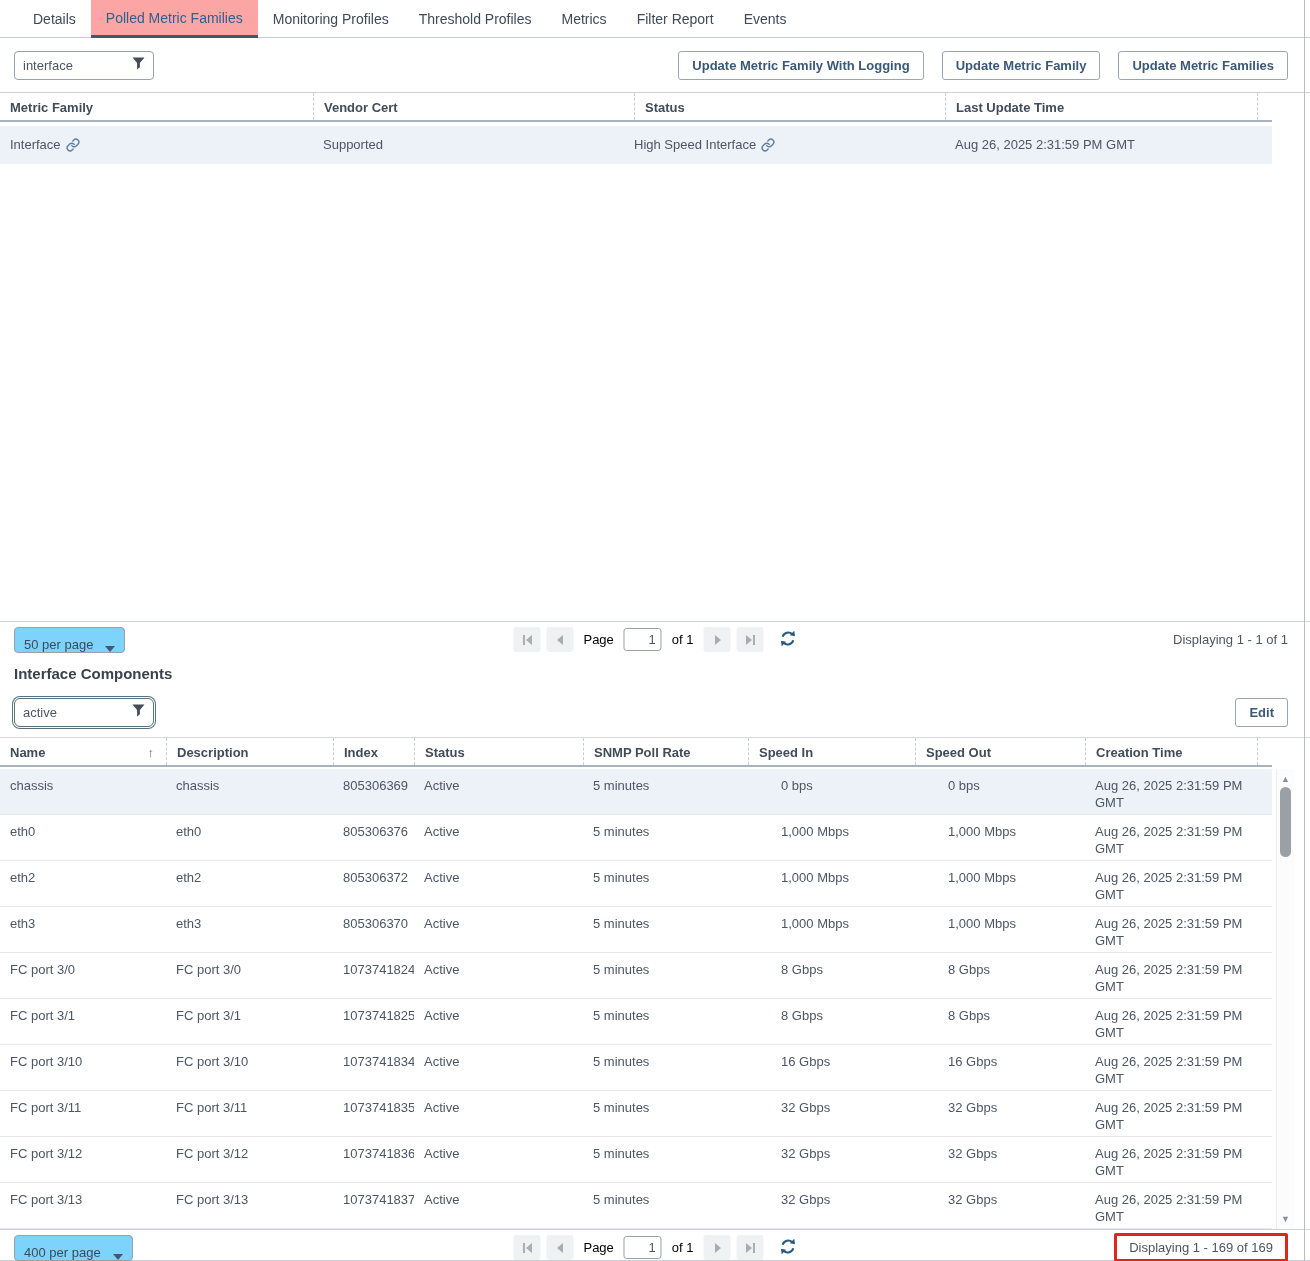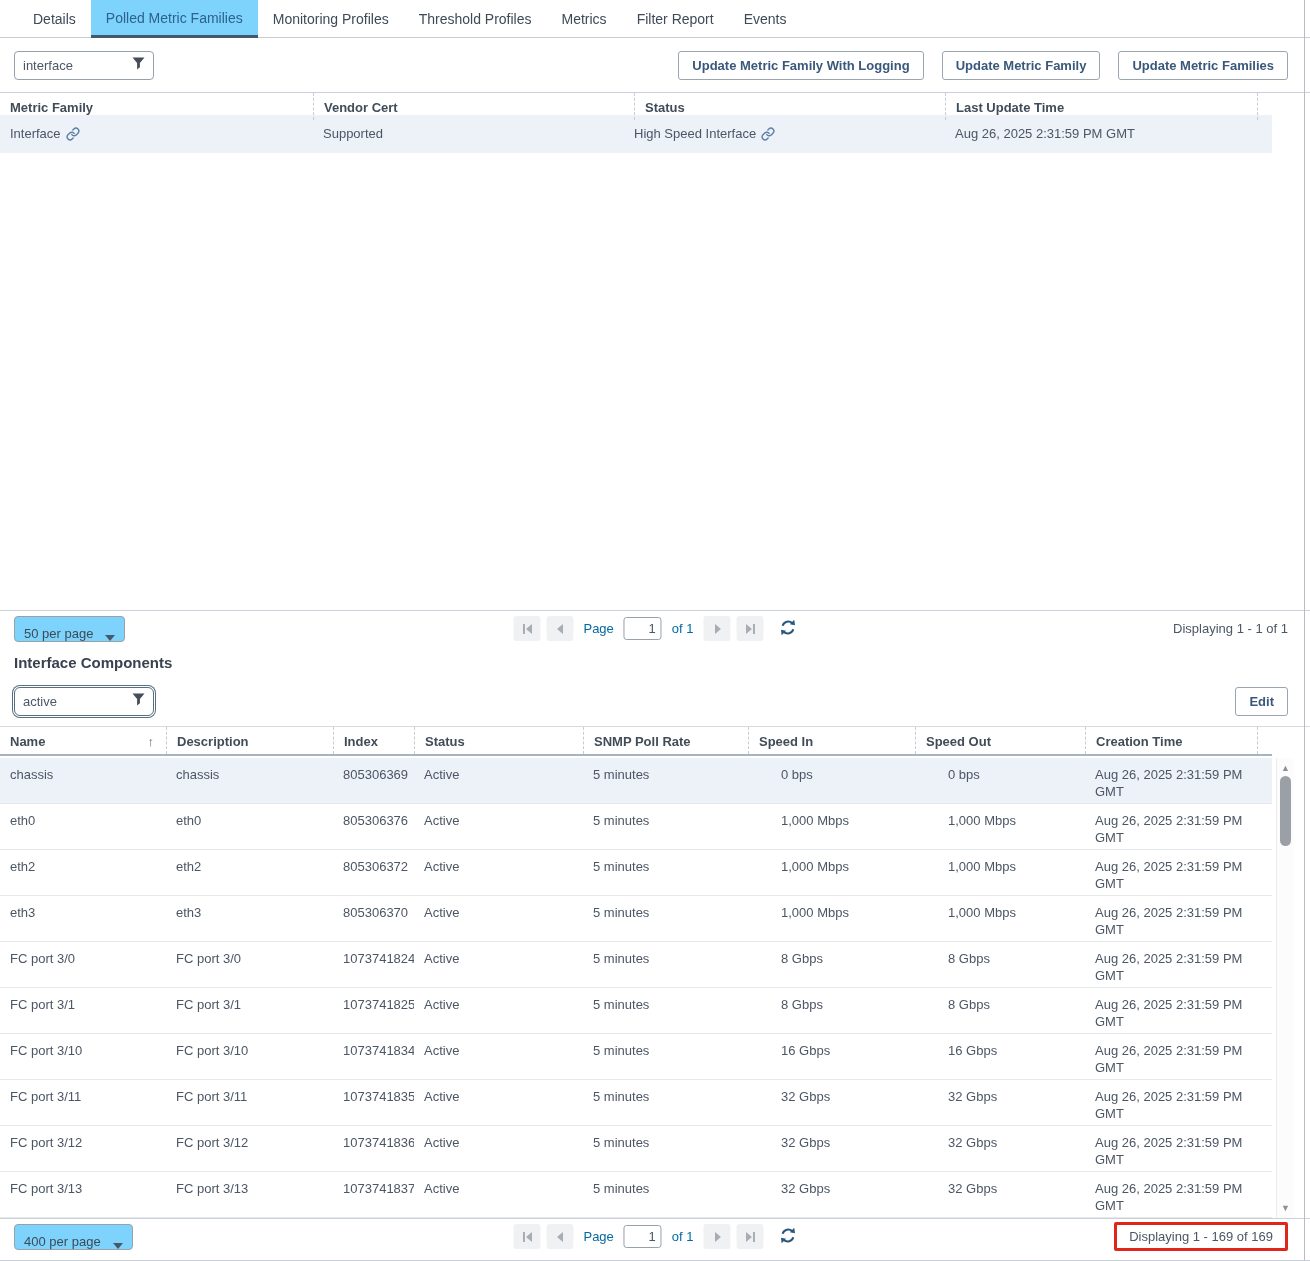--- a/index.html
+++ b/index.html
@@ -7,42 +7,42 @@
     font-family:"Liberation Sans","DejaVu Sans",sans-serif; color:#4c5664; }
   .page { position:relative; width:1310px; height:1261px; background:#fff;
     border-bottom:1px solid #c9ced6; }
   .right-edge { position:absolute; right:5px; top:0; bottom:0; width:1px; background:#b9bdc3; }
 
   
   .tabbar { height:38px; display:flex; align-items:stretch; padding-left:18px;
     border-bottom:1px solid #c7ccd3; }
   .tab { display:flex; align-items:center; padding:0 15px; font-size:14px; color:#3e4a58;
     cursor:pointer; white-space:nowrap; }
-  .tab.active { background:#7dd3fc; color:#2d618f; border-bottom:3px solid #42586d;
+  .tab.active { background:#fca5a5; color:#2d618f; border-bottom:3px solid #42586d;
     margin-bottom:-1px; }
 
   
   .toolbar { position:relative; padding:0 22px 0 14px; display:flex; align-items:center; }
   .toolbar.t1 { height:54px; }
   .toolbar.t2 { height:50px; }
   .filter-box { width:140px; height:29px; border:1px solid #97a1ab; border-radius:4px;
     background:#fff; display:flex; align-items:center; padding:0 8px; }
   .filter-box .ftext { flex:1; font-size:13px; color:#4c5664; }
   .filter-box.focused { border:1px solid #56707f;
     box-shadow:0 0 0 1px #fff, 0 0 0 2px #56707f; border-radius:6px; }
   .btn { height:29px; background:#fff; border:1px solid #9aa5b0; border-radius:3px;
     color:#39587a; font-weight:bold; font-size:13px; padding:0 13px; cursor:pointer;
     font-family:inherit; }
   .btn-group { margin-left:auto; display:flex; gap:18px; }
   .edit-wrap { margin-left:auto; }
 
   
   .thead { display:flex; width:1272px; margin-left:0; border-bottom:2px solid #a9b3bd;
     background:#fff; }
-  .thead-wrap1 { border-top:1px solid #ccd1d9; height:23px; }
+  .thead-wrap1 { border-top:1px solid #ccd1d9; height:34px; }
   .thead-wrap2 { border-top:1px solid #d6dade; height:32px; }
   .th { font-size:13px; font-weight:bold; color:#414c59; padding:7px 6px 5px 10px;
     white-space:nowrap; overflow:hidden; position:relative; cursor:pointer; }
   .th + .th { border-left:1px dashed #c7cdd5; }
   .th:last-child { border-right:1px dashed #c7cdd5; }
   .sort-arrow { float:right; color:#5c6670; font-size:13px; margin-right:6px; }
 
   
   .c1 { width:313px; } .c2 { width:321px; } .c3 { width:311px; } .c4 { width:313px; }
   .trow1 { display:flex; width:1272px; height:38px; background:#edf1f8; cursor:pointer; }
@@ -78,21 +78,21 @@
   .perpage { height:26px; border:1px solid #97a1ab; border-radius:4px; background:#7dd3fc;
     display:flex; align-items:flex-end; gap:12px; padding:0 9px; font-size:13px;
     color:#3e4a58; cursor:pointer; }
   .caret { width:0; height:0; border-left:5px solid transparent;
     border-right:5px solid transparent; border-top:6px solid #44596e; }
   .pag-center { position:absolute; left:50%; top:0; height:100%;
     transform:translateX(-50%); display:flex; align-items:center; gap:6px; }
   .pbtn { width:27px; height:25px; background:#f0f1f3; border-radius:3px; border:none;
     display:flex; align-items:center; justify-content:center; cursor:pointer; }
   .pbtn svg { display:block; }
-  .pag-label { font-size:13px; color:#0369a1; margin:0 4px; }
+  .pag-label { font-size:13px; color:#000000; margin:0 4px; }
   .page-input { width:38px; height:23px; border:1px solid #97a1ab; border-radius:3px;
     font-size:13px; text-align:right; padding-right:5px; color:#4c5664;
     font-family:inherit; }
   .refresh { background:none; border:none; margin-left:10px; cursor:pointer; padding:0; }
   .displaying { margin-left:auto; font-size:13px; color:#4c5664; white-space:nowrap; }
   .red-box { margin-left:auto; border:3px solid #e0251b; border-radius:2px;
     padding:4px 12px; font-size:13px; color:#4c5664; white-space:nowrap; }
 
   
   .section-title { height:30px; padding:8px 0 0 14px; font-size:15px; font-weight:bold;

